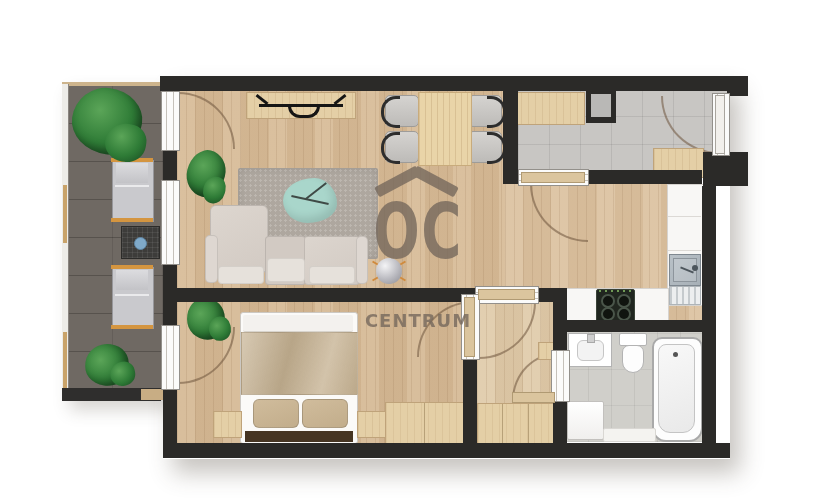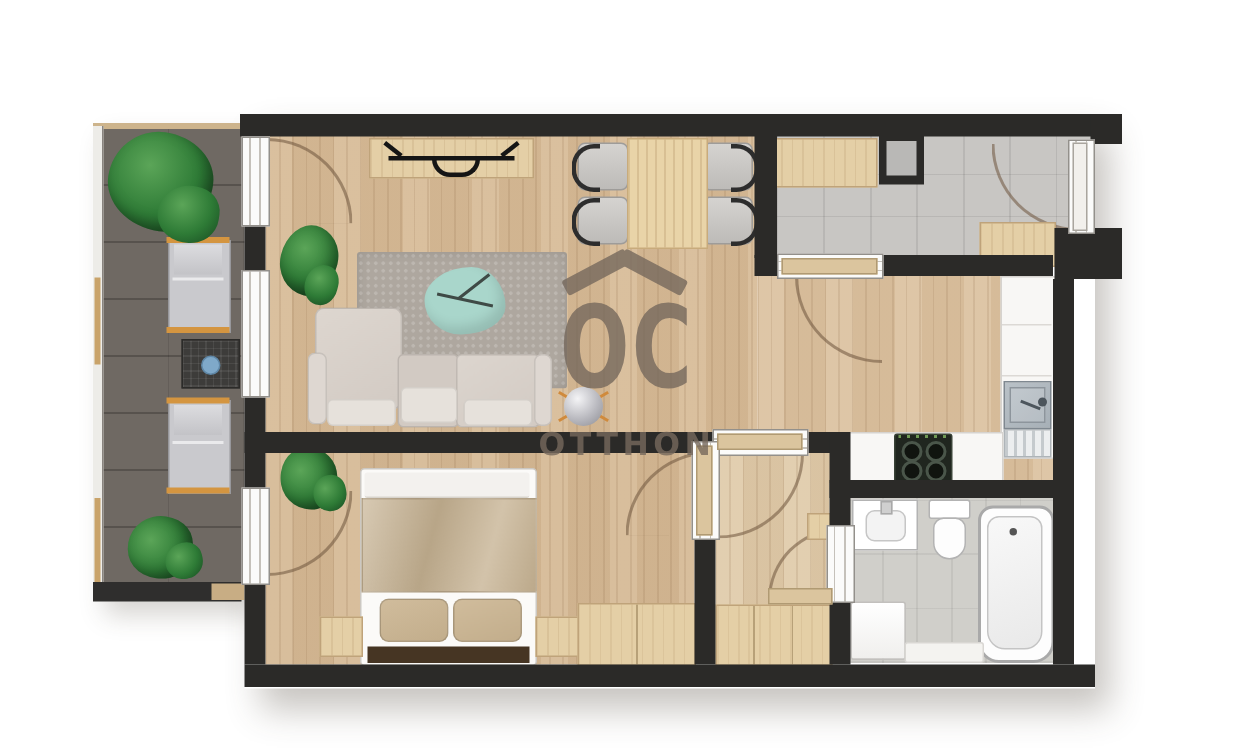--- a/index.html
+++ b/index.html
@@ -221,16 +221,16 @@
   <div class="arc nw" style="left:417px;top:301px;width:54px;height:54px;"></div>
 
   <div class="winV" style="left:551px;top:350px;width:17px;height:50px;"></div>
   <div class="leaf" style="left:512px;top:392px;width:41px;height:9px;"></div>
   <div class="arc nw" style="left:512px;top:352px;width:46px;height:46px;"></div>
 
   <div id="watermark">
     <div class="wm-arm" style="left:374px;top:176px;transform:rotate(-28deg);"></div>
     <div class="wm-arm" style="left:412px;top:176px;transform:rotate(28deg);"></div>
     <div class="wm" id="wm-oc" style="top:194px;font-size:76px;letter-spacing:2px;transform:translateX(-50%) scaleX(0.72);">OC</div>
-    <div class="wm" style="top:286px;font-size:21px;letter-spacing:3px;">OTTHON</div>
+    <div class="wm" style="top:312px;font-size:18px;letter-spacing:1px;">CENTRUM</div>
   </div>
 
 </div>
 
 </body></html>

